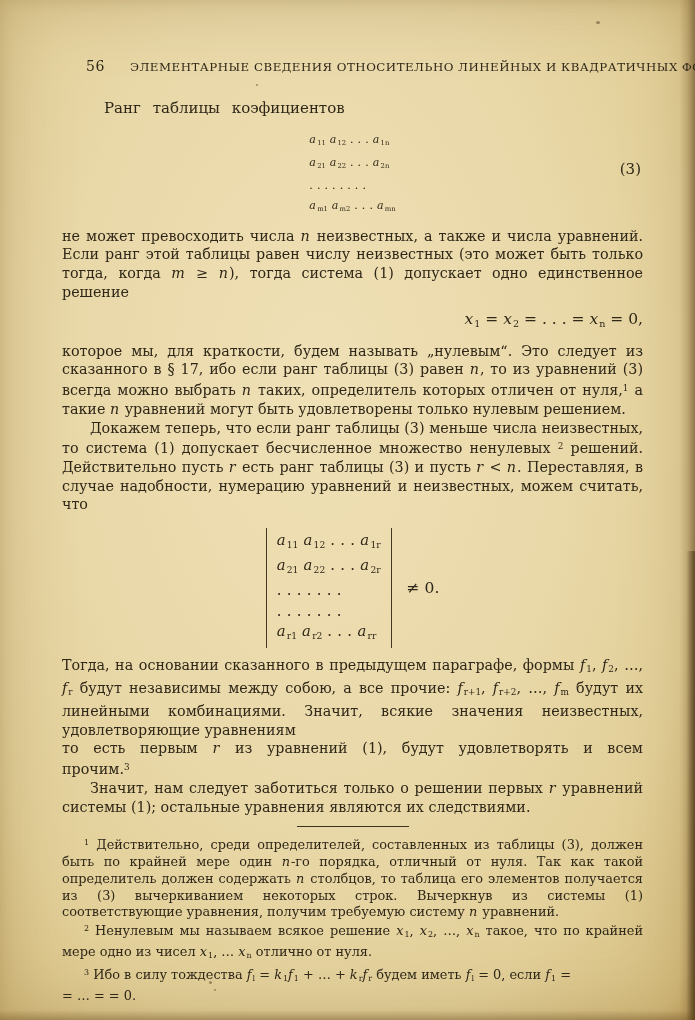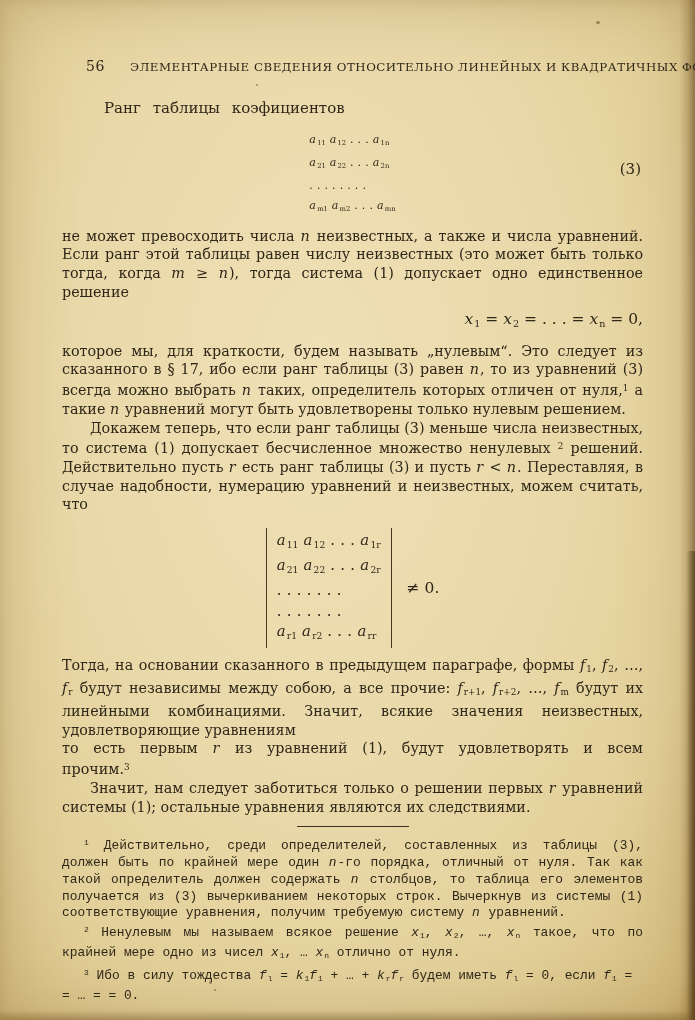--- a/index.html
+++ b/index.html
@@ -47,21 +47,21 @@
   .det-body{border-left:1.4px solid #453823;border-right:1.4px solid #453823;
     padding:2px 10px;font-size:14.8px;line-height:20.5px;letter-spacing:.3px;}
   .det-rhs{margin-left:15px;font-size:15.5px;}
 
   sub{font-size:.62em;vertical-align:-.28em;letter-spacing:0;}
   sup{font-size:.62em;vertical-align:.5em;}
   i{padding-right:1px;}
 
   .footnote-rule{margin-top:10px;width:112px;border:0;border-top:1.3px solid #3c3220;}
   .footnotes{margin-top:7px;}
-  .footnotes p{margin:0;font-size:12.9px;line-height:16.8px;text-align:justify;text-indent:22px;font-family:Liberation Mono, monospace;}
+  .footnotes p{margin:0;font-size:12.9px;line-height:16.8px;text-align:justify;text-indent:22px;}
 </style>
 </head>
 <body>
 
 <div class="page">
   <div class="vignette"></div>
   <div class="edge-right"></div>
   <div class="edge-right-low"></div>
   <div class="edge-bottom"></div>
   <div class="speck" style="left:596px;top:21px;width:4px;height:3px;"></div>

